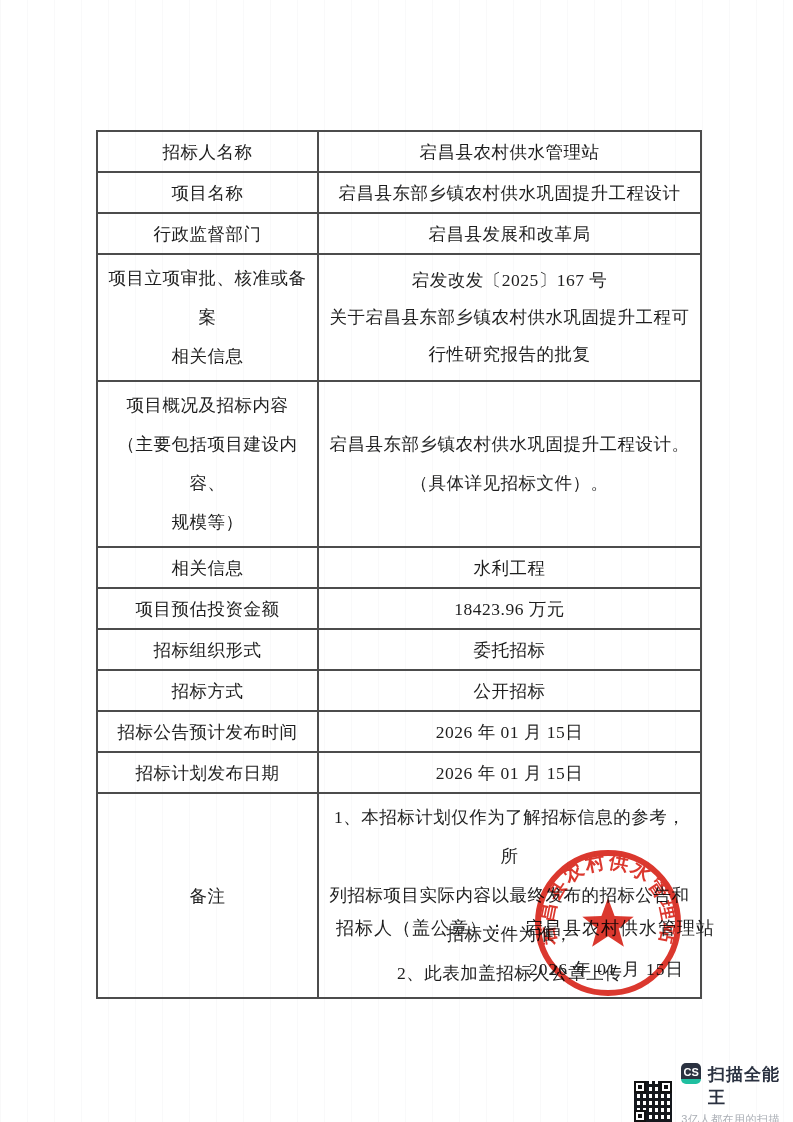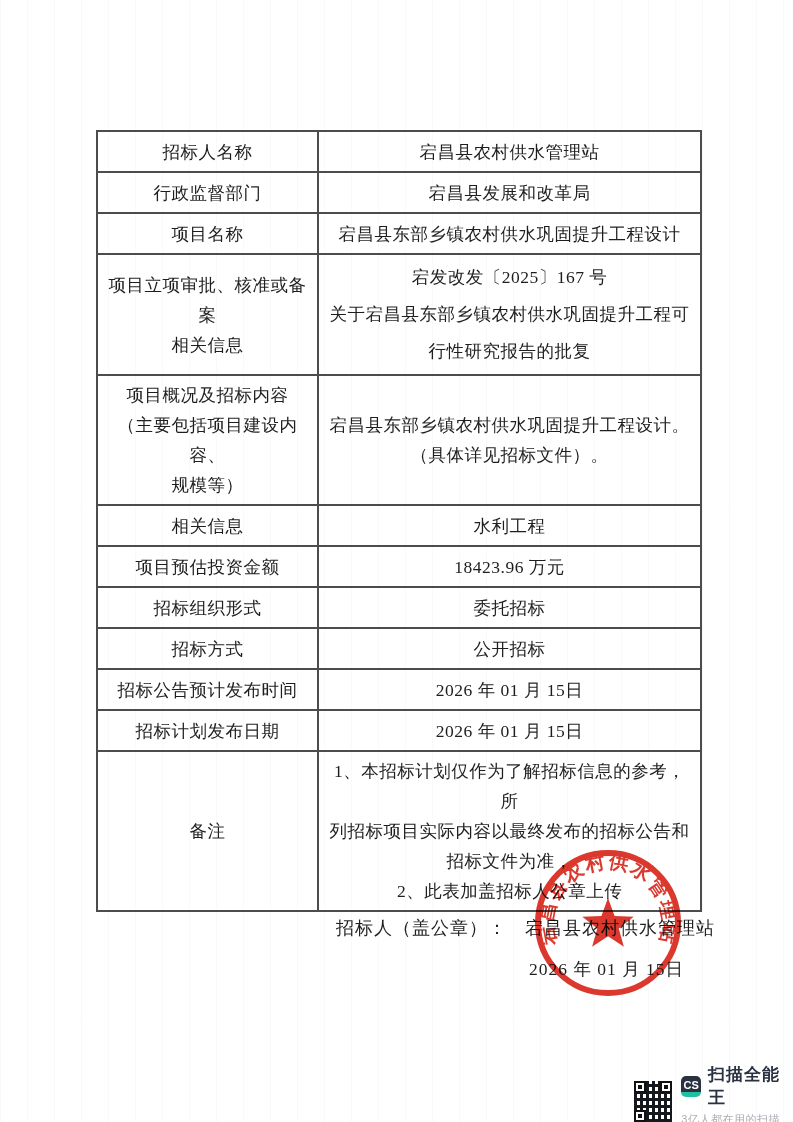--- a/index.html
+++ b/index.html
@@ -43,21 +43,21 @@
     color: #1e1e1e;
     padding: 4px 6px;
     letter-spacing: 0.5px;
   }
   .bid-table col.c1 { width: 221px; }
   .bid-table col.c2 { width: 383px; }
   tr.h41  { height: 41px; }
   tr.h112 { height: 112px; }
   tr.h120 { height: 120px; }
   tr.h156 { height: 156px; }
-  .ml { white-space: pre-line; line-height: 30px; }
+  .ml { white-space: pre-line; line-height: 39px; }
   .ml-tight { white-space: pre-line; line-height: 37px; }
   .remark {
     text-align: left;
     padding-left: 12px;
     padding-right: 10px;
   }
 
   .sig-line {
     position: absolute;
     top: 916px; left: 336px;
@@ -108,21 +108,21 @@
     content: "";
     position: absolute;
     inset: 2px;
     background: #111;
   }
   .qr .fp-tl { top: 0; left: 0; }
   .qr .fp-tr { top: 0; right: 0; }
   .qr .fp-bl { bottom: 0; left: 0; }
 
   .wm-col { display: flex; flex-direction: column; }
-  .wm-top { display: flex; align-items: center; gap: 7px; }
+  .wm-top { display: flex; gap: 7px; }
   .cs-logo {
     width: 21px; height: 21px;
     border-radius: 5px;
     background: linear-gradient(180deg,
       var(--wm-navy, #2a3140) 0%, var(--wm-navy, #2a3140) 77%,
       var(--wm-teal, #1fbfa0) 77%);
     color: #ffffff;
     font-size: 11px;
     font-weight: bold;
     display: flex;
@@ -153,26 +153,26 @@
     <colgroup>
         <col class="c1">
         <col class="c2">
       </colgroup>
     <tbody>
         <tr class="h41">
       <td>招标人名称</td>
       <td>宕昌县农村供水管理站</td>
     </tr>
     <tr class="h41">
+      <td>项目名称</td>
+      <td>宕昌县东部乡镇农村供水巩固提升工程设计</td>
+    </tr>
+    <tr class="h41">
       <td>行政监督部门</td>
       <td>宕昌县发展和改革局</td>
-    </tr>
-    <tr class="h41">
-      <td>项目名称</td>
-      <td>宕昌县东部乡镇农村供水巩固提升工程设计</td>
     </tr>
     <tr class="h112">
       <td class="ml">项目立项审批、核准或备案
 相关信息</td>
       <td class="ml-tight">宕发改发〔2025〕167 号
 关于宕昌县东部乡镇农村供水巩固提升工程可
 行性研究报告的批复</td>
     </tr>
     <tr class="h120">
       <td class="ml">项目概况及招标内容

